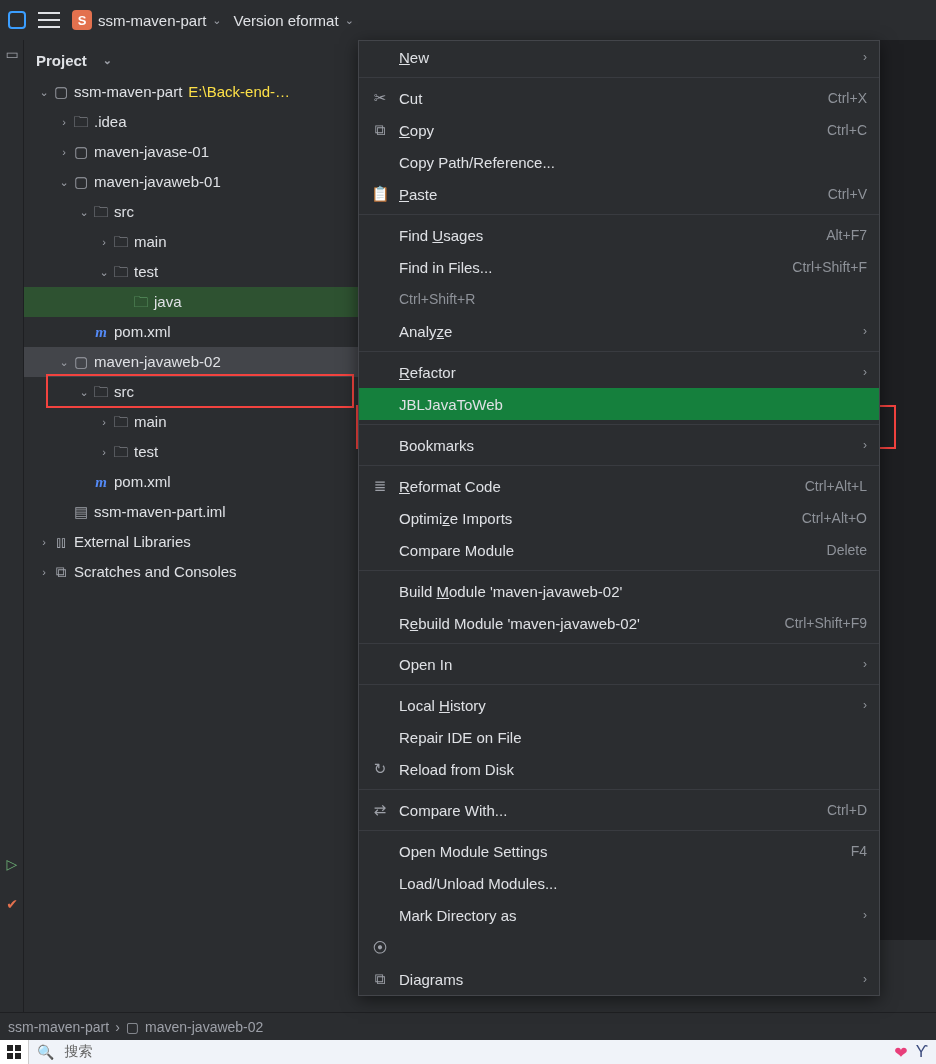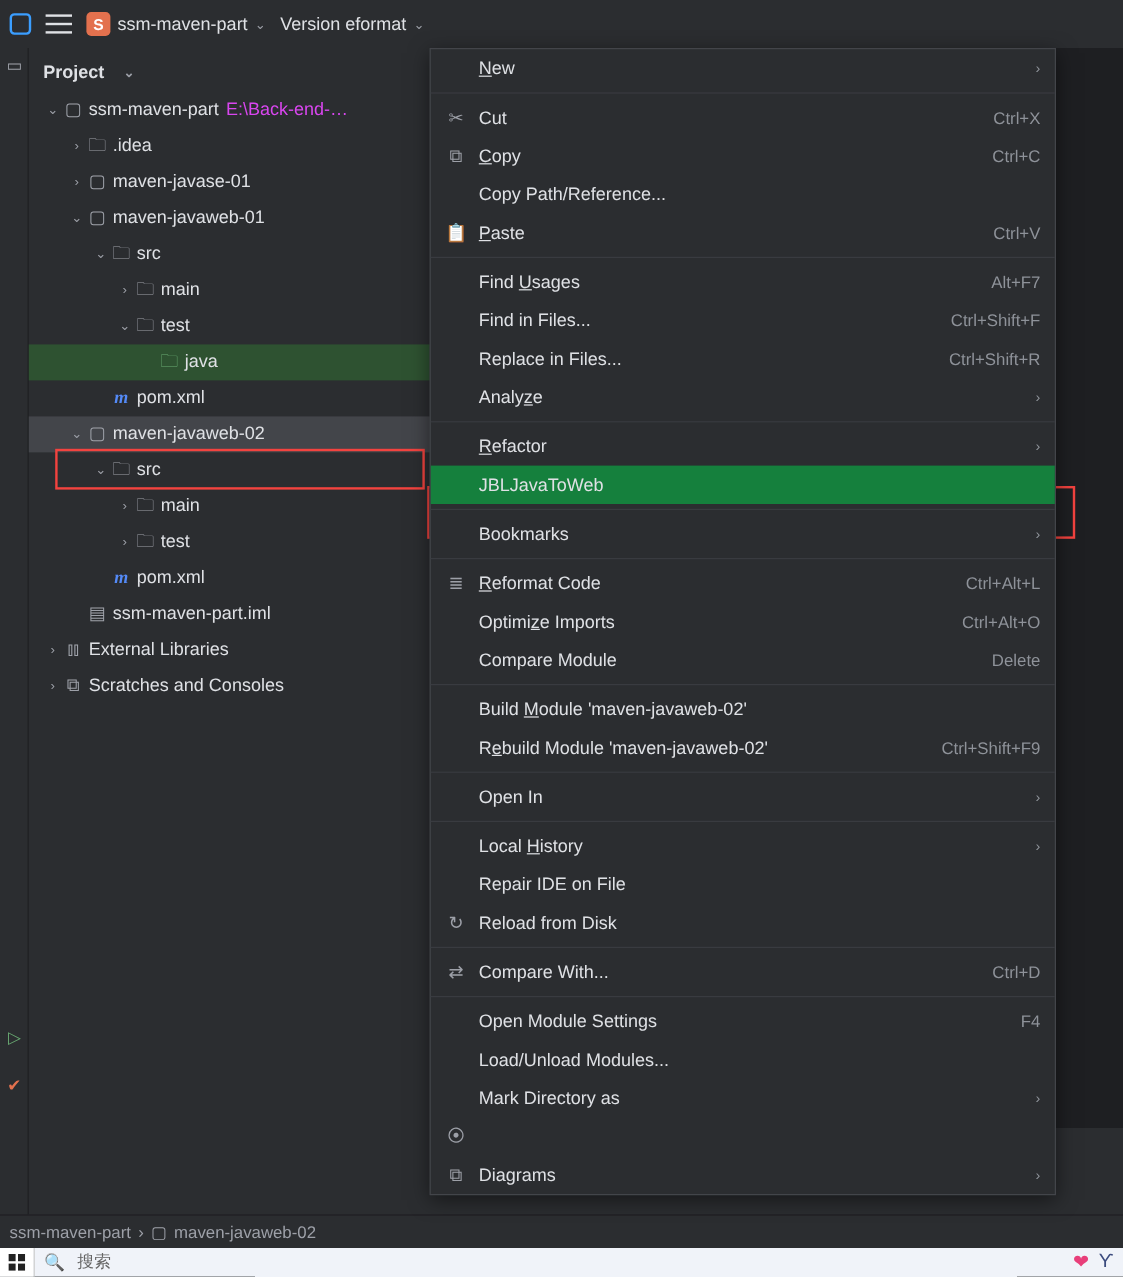--- a/index.html
+++ b/index.html
@@ -22,21 +22,21 @@
 .tree .row .arrow { width: 16px; text-align: center; color: #9da0a8; font-size: 11px; }
 .tree .row .icon { width: 18px; text-align: center; margin-right: 4px; color: #9da0a8; }
 .tree .row .icon.folder { color: #9da0a8; }
 .tree .row .icon.mod { color: #9da0a8; }
 .tree .row .icon.file-m { color: #548af7; font-weight: 700; font-style: italic; font-family: serif; }
 .tree .row .icon.test { color: #6aab73; }
 .tree .row.sel { background: #43454a; }
 .tree .row.hl { background: #2e5231; }
 .pad0 { padding-left: 12px; } .pad1 { padding-left: 32px; } .pad2 { padding-left: 52px; }
 .pad3 { padding-left: 72px; } .pad4 { padding-left: 92px; }
-.muted { color: #d946ef; margin-left: 6px; }
+.muted { color: #fde047; margin-left: 6px; }
 .red-box1 { position: absolute; left: 46px; top: 374px; width: 308px; height: 34px; border: 2px solid #f3433f; pointer-events: none; }
 .red-box2 { position: absolute; left: 356px; top: 405px; width: 540px; height: 44px; border: 2px solid #f3433f; pointer-events: none; }
 .editor { position: absolute; left: 364px; top: 40px; right: 0; height: 900px; background: #1e1f22; padding: 28px 8px; font-family: "Consolas", monospace; font-size: 15px; line-height: 30px; color: #bcbec4; overflow: hidden; }
 .editor .y { color: #cc7832; } .editor .g { color: #6a8759; }
 .ctx { position: absolute; left: 358px; top: 40px; width: 522px; background: #2b2d30; border: 1px solid #43454a; box-shadow: 0 4px 16px rgba(0,0,0,0.5); font-size: 15px; padding: 0 0; z-index: 10; }
 .ctx .mi { display: flex; align-items: center; height: 32px; padding: 0 12px; gap: 10px; }
 .ctx .mi .mic { width: 18px; text-align: center; color: #9da0a8; font-size: 15px; }
 .ctx .mi .mlabel { flex: 1; }
 .ctx .mi .mlabel u { text-decoration: underline; }
 .ctx .mi .short { color: #8e9299; font-size: 14px; text-align: right; }
@@ -218,21 +218,20 @@
       <span class="mlabel">Find <u>U</u>sages</span>
       <span class="short">Alt+F7</span>
     </div>
   <div class="mi">
       <span class="mic"></span>
       <span class="mlabel">Find in Files...</span>
       <span class="short">Ctrl+Shift+F</span>
     </div>
   <div class="mi">
       <span class="mic"></span>
-      <span class="mlabel">Replace in Files...</span>
       <span class="short">Ctrl+Shift+R</span>
     </div>
   <div class="mi">
       <span class="mic"></span>
       <span class="mlabel">Analy<u>z</u>e</span>
       <span class="sub">›</span>
     </div>
   <div class="sep"></div>
   <div class="mi">
       <span class="mic"></span>

